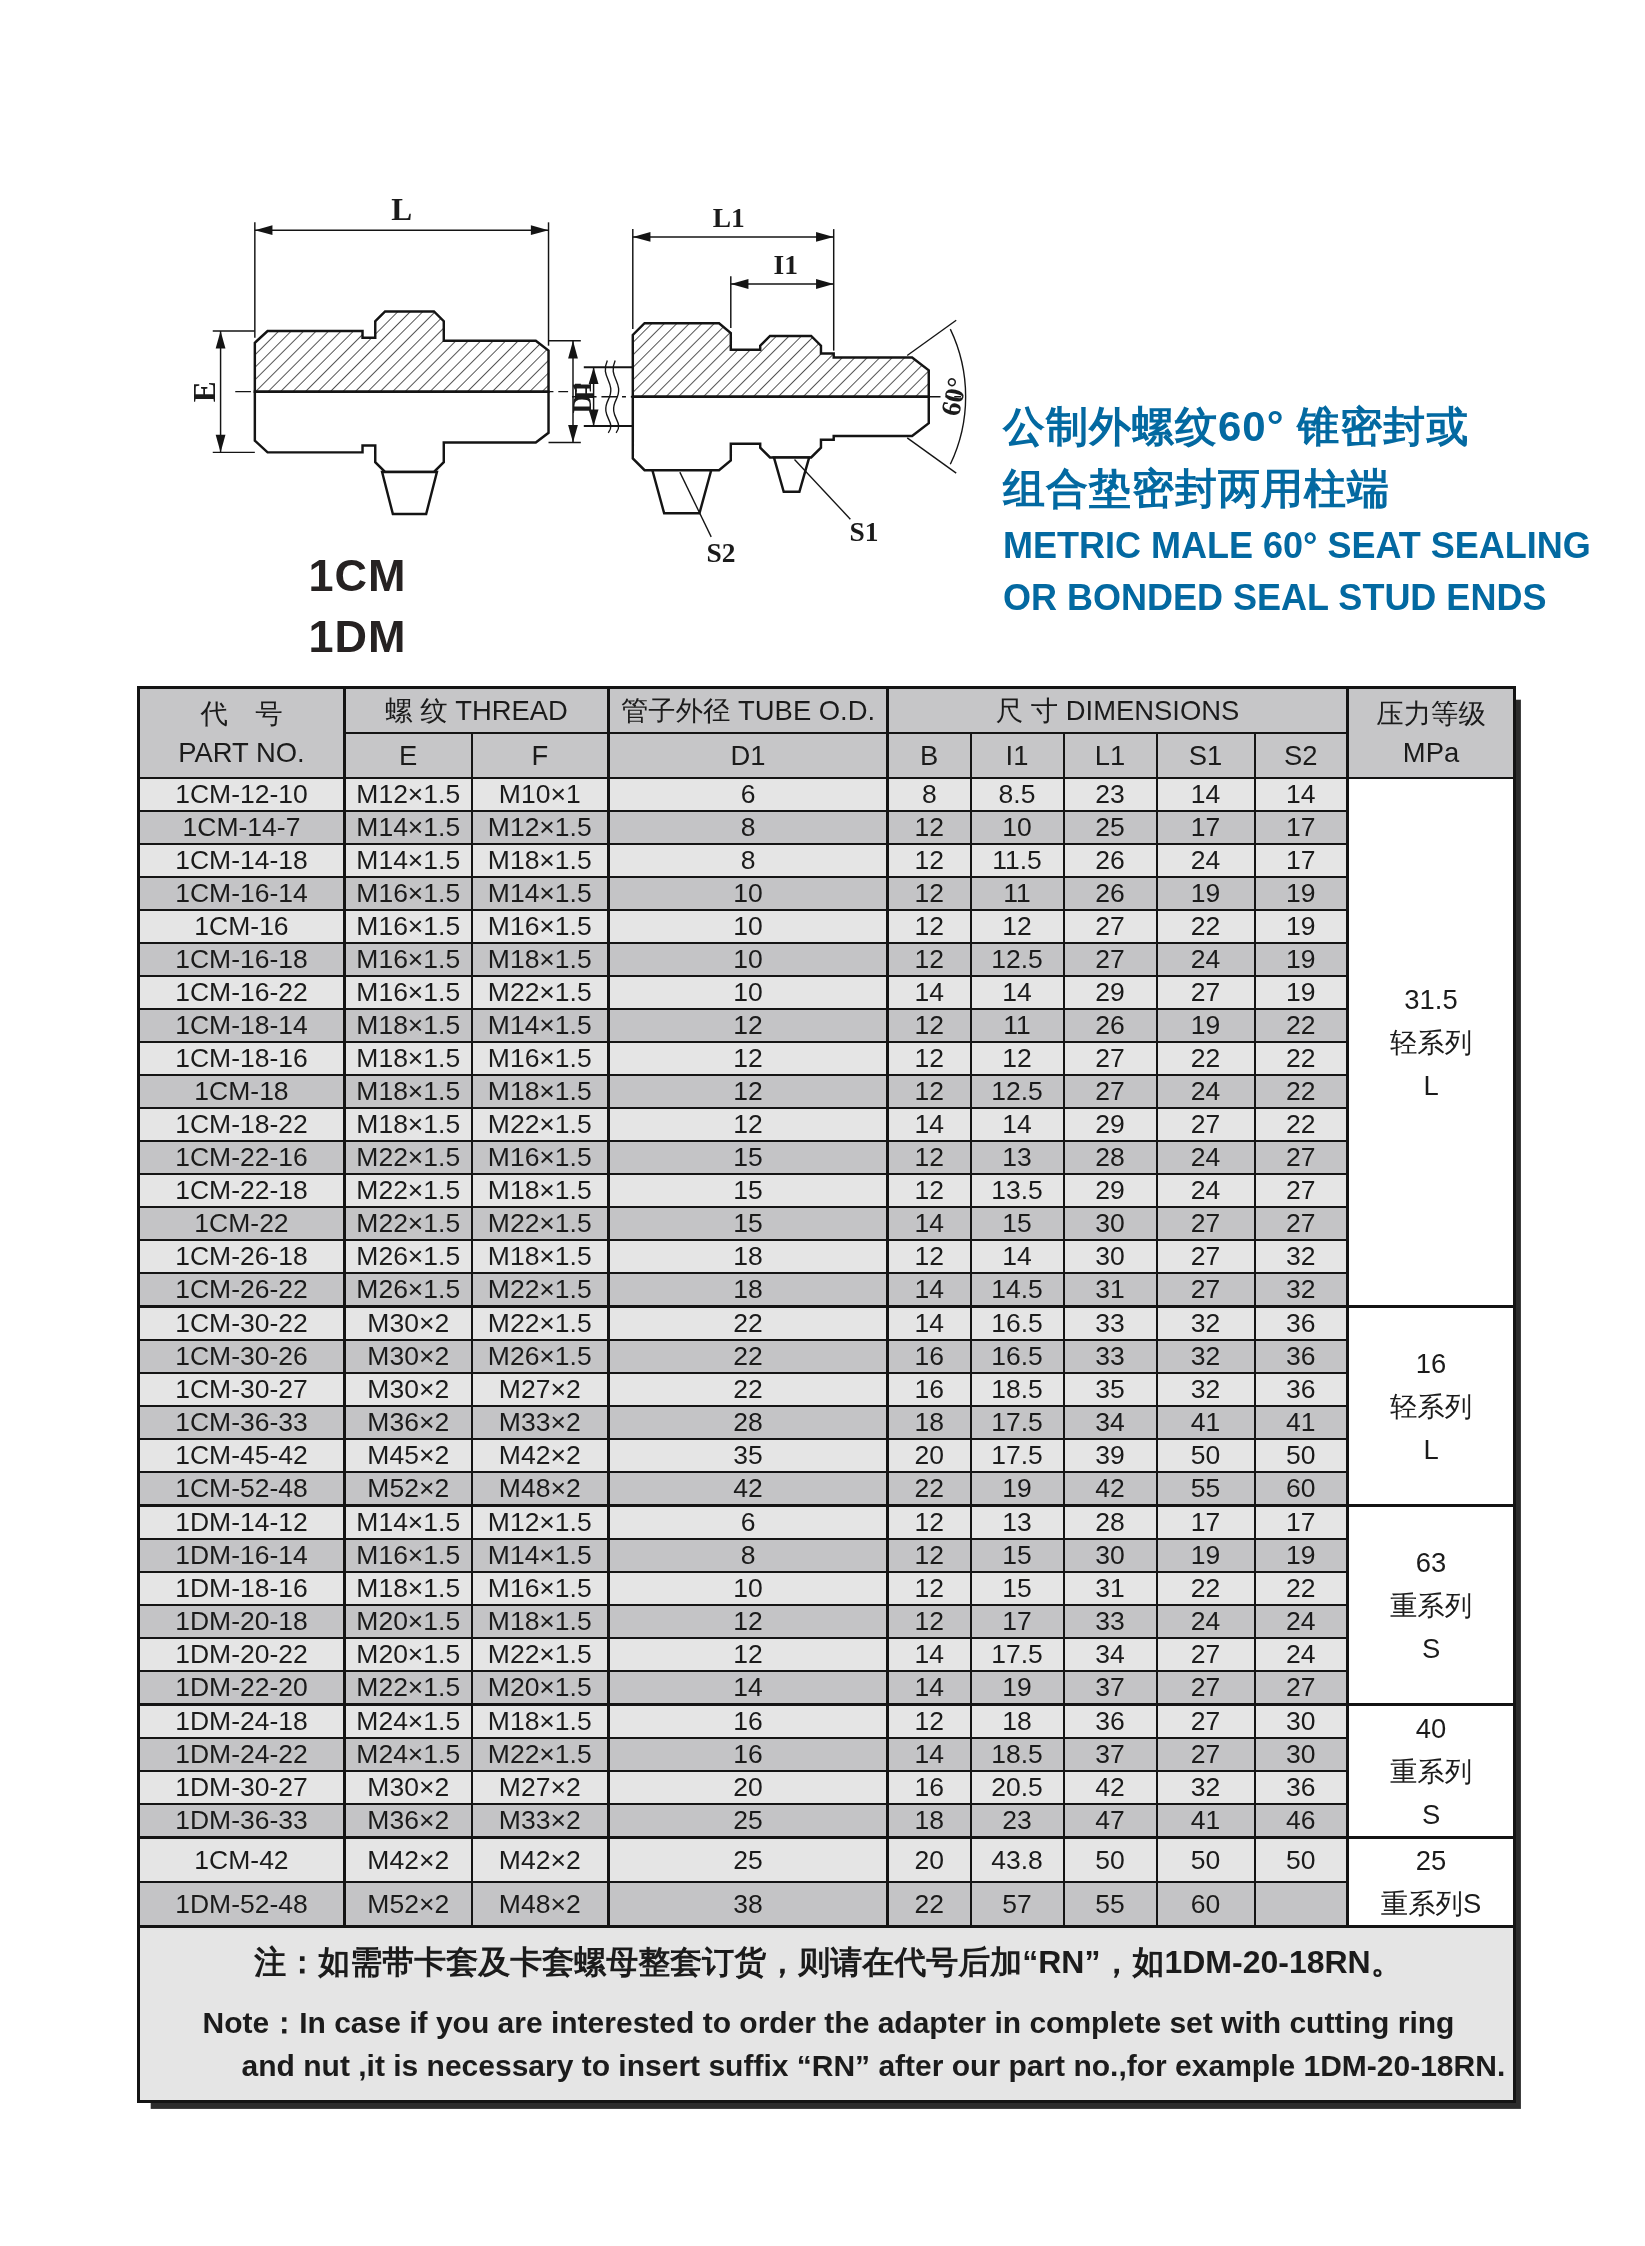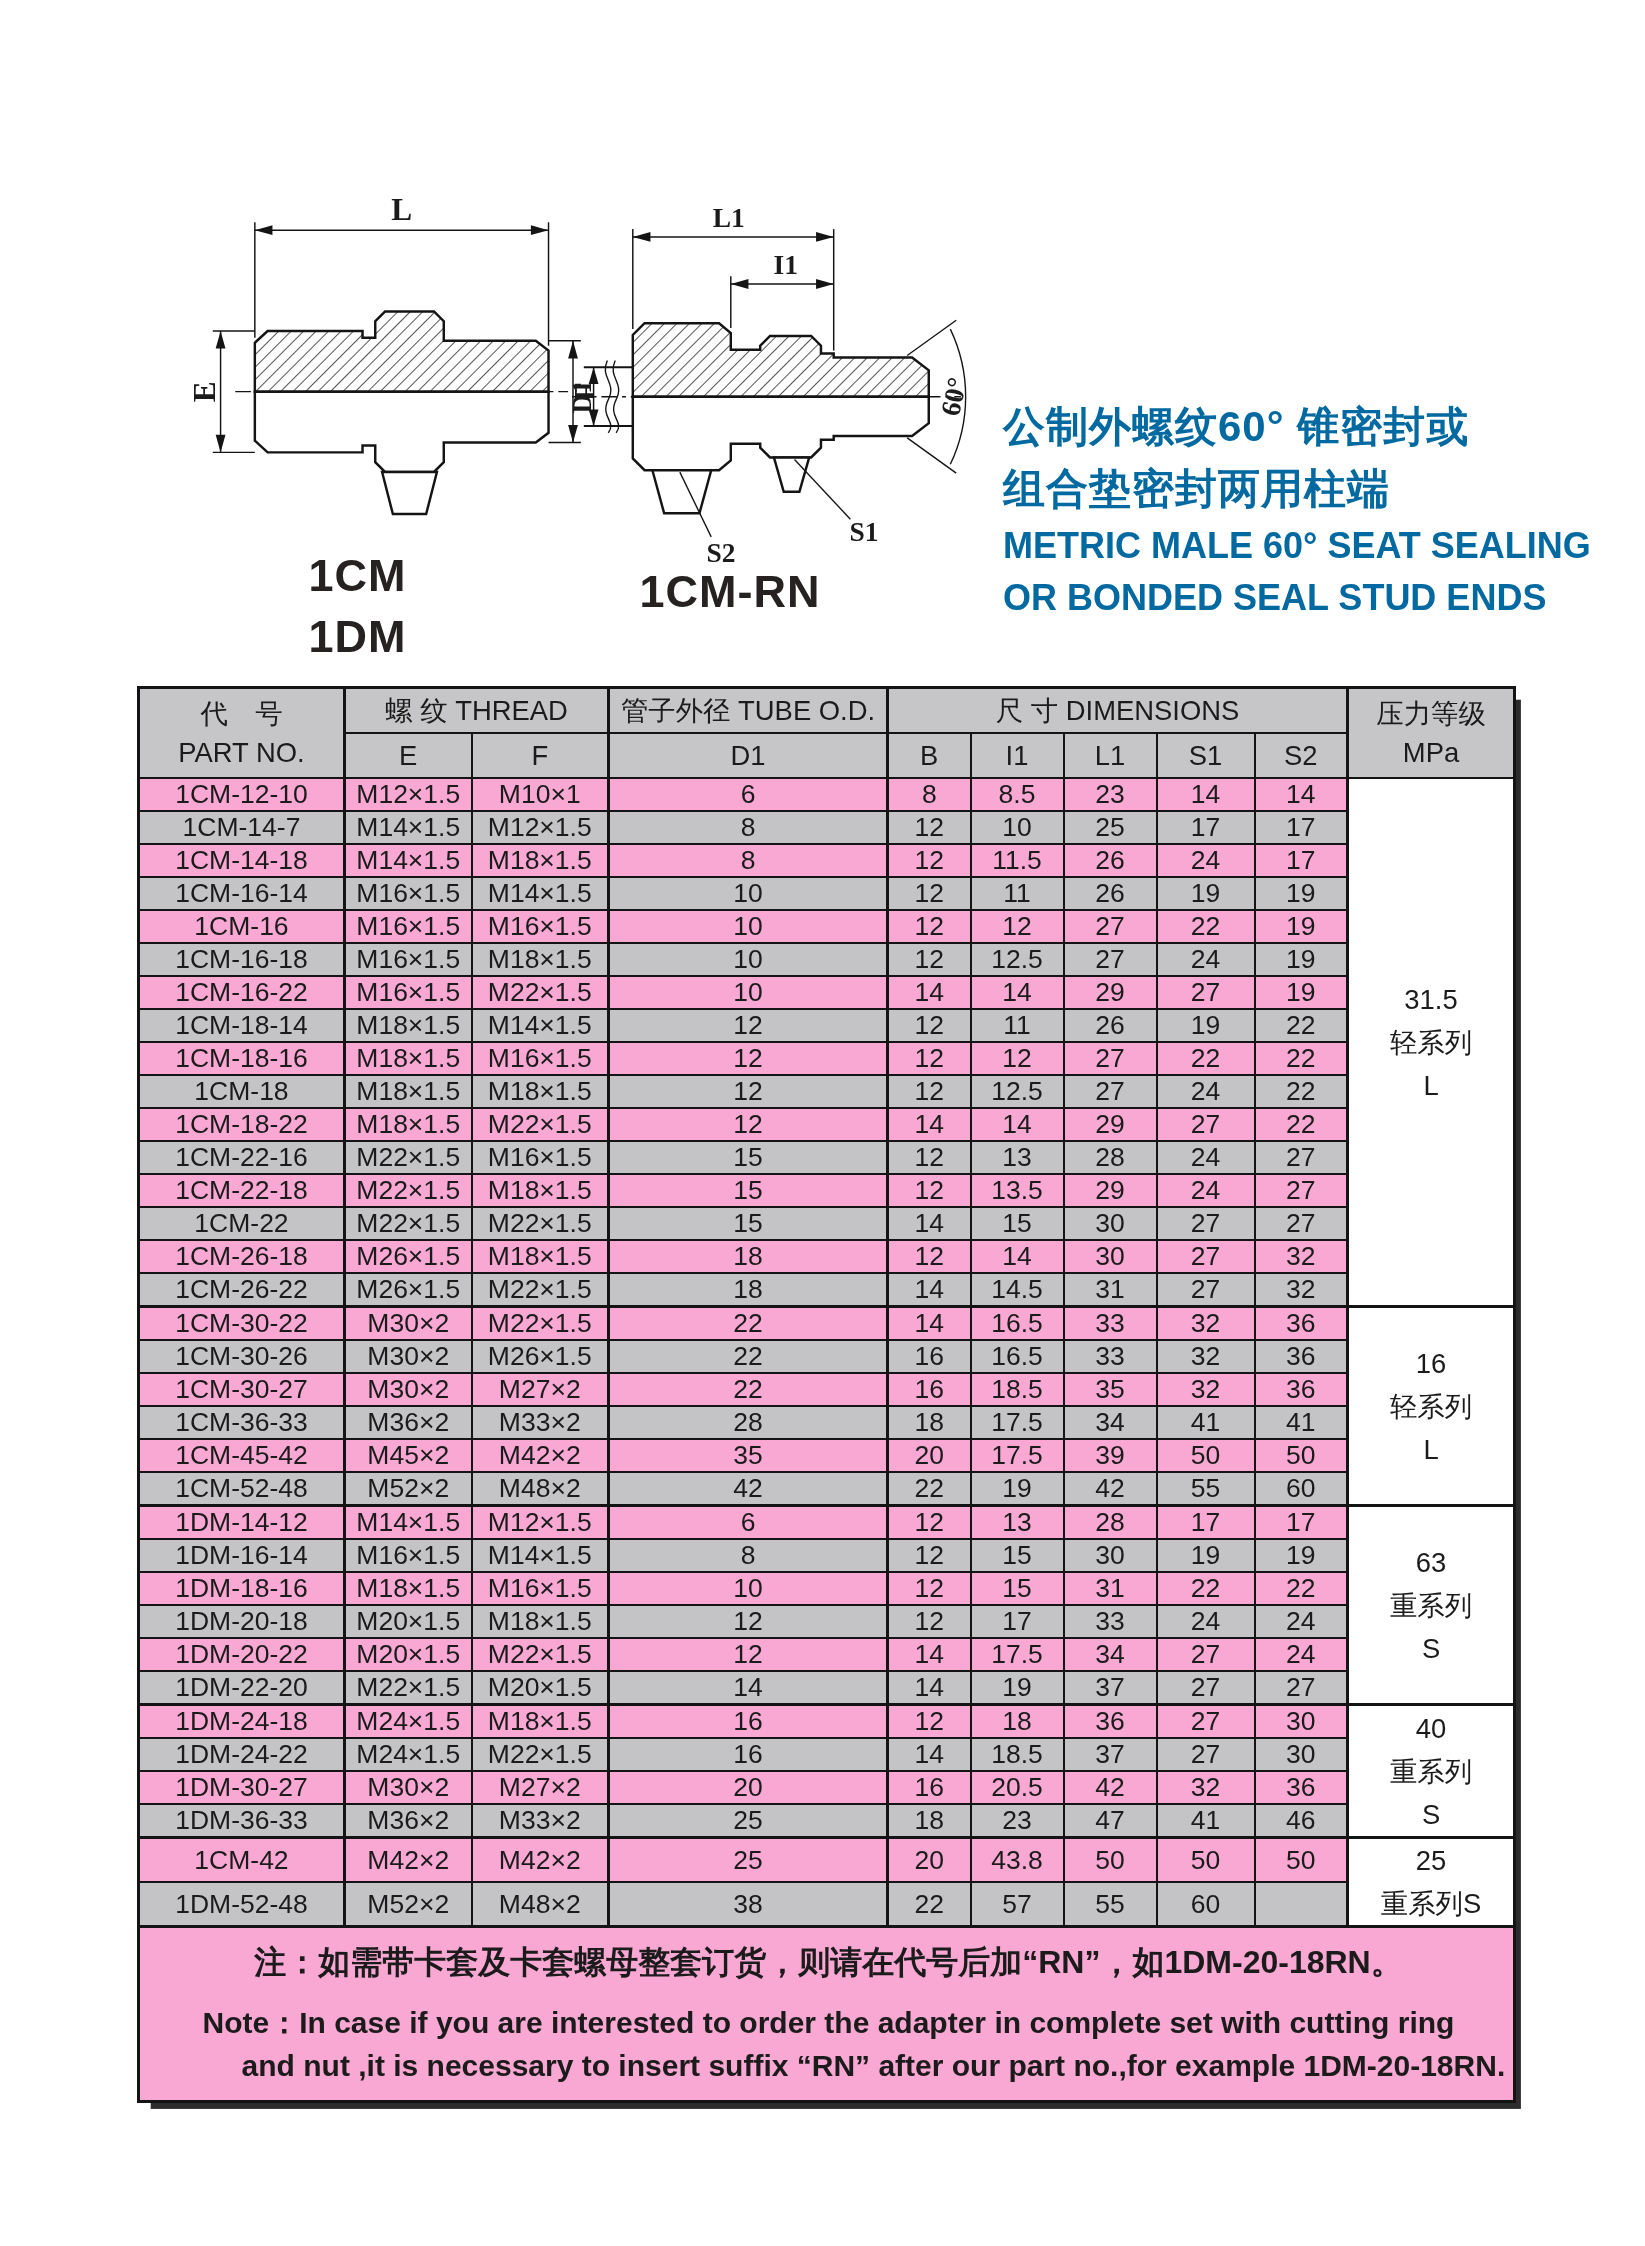--- a/index.html
+++ b/index.html
@@ -16,21 +16,21 @@
            font-size:45px;line-height:61px;color:#262222;letter-spacing:1px;}
 
   
   #title-block{position:absolute;left:1003px;top:396px;width:657px;font-weight:bold;color:#0369a1;}
   #title-block .zh{font-size:42px;line-height:62px;letter-spacing:1px;}
   #title-block .en{font-size:36px;line-height:52px;letter-spacing:0px;}
 
   
   #table-wrap{position:absolute;left:137px;top:686px;width:1378px;
               box-shadow:9.8px 9.8px 0 -3.9px #2c2c2c;background:#fff;}
-  table{border-collapse:collapse;table-layout:fixed;width:100%;background:#f9a8d4;
+  table{border-collapse:collapse;table-layout:fixed;width:100%;background:#e5e5e5;
         border:3.9px solid #141414;}
   th,td{border:2px solid #141414;text-align:center;vertical-align:middle;
         padding:0;white-space:nowrap;overflow:hidden;}
   thead th{background:#c6c6c8;font-weight:normal;font-size:27.4px;height:43px;}
   thead .two-line div{line-height:39px;font-size:27.4px;}
   tbody td{height:31px;font-size:26.5px;font-weight:normal;}
   tbody tr:nth-child(even) td{background:#c4c4c6;}
   tbody td.c-press{background:#ffffff;}
   tbody tr.grp td{border-top:3.9px solid #141414;}
   .bthick-r{border-right-width:3.9px !important;}
@@ -128,21 +128,20 @@
     <text class="dimtext-sm" x="160" y="384" text-anchor="middle">S2</text>
     <line x1="235" y1="279" x2="292" y2="340" stroke="#141414" stroke-width="1.4"></line>
     <text class="dimtext-sm" x="306" y="362" text-anchor="middle">S1</text>
   </svg>
 
   <div class="caption" style="left:196px;top:545px;width:323px;">
     <div>1CM</div>
     <div>1DM</div>
   </div>
   <div class="caption" style="left:578px;top:561px;width:304px;">
-    <div>1CM-RN</div>
   </div>
 
   <div id="title-block">
     <div class="zh">公制外螺纹60° 锥密封或</div>
     <div class="zh">组合垫密封两用柱端</div>
     <div class="en">METRIC MALE 60° SEAT SEALING</div>
     <div class="en">OR BONDED SEAL STUD ENDS</div>
   </div>
 
   <div id="table-wrap">

